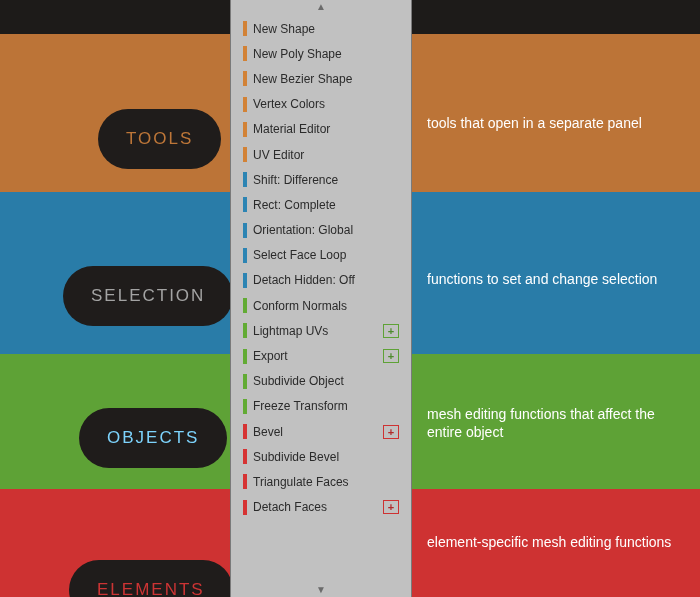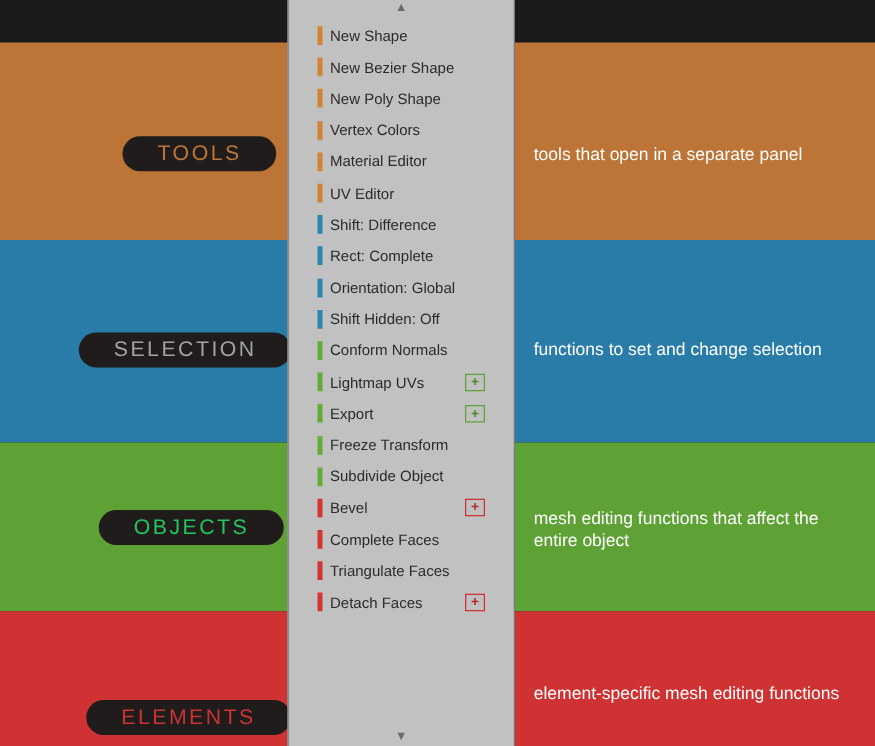--- a/index.html
+++ b/index.html
@@ -19,28 +19,28 @@
   .band.tools     { top: 34px;  height: 158px; background: #bc7437; }
   .band.selection { top: 192px; height: 162px; background: #297ca8; }
   .band.objects   { top: 354px; height: 135px; background: #5ea236; }
   .band.elements  { top: 489px; height: 108px; background: #ce3232; }
 
   
   .pill {
     position: absolute;
     background: #1f1c1b;
     border-radius: 999px;
-    padding: 4px 28px;
+    padding: 20px 28px;
     font-size: 17px;
     letter-spacing: 2px;
     font-weight: 400;
   }
   .pill.tools     { color: #bd7638; }
   .pill.selection { color: #a3a3a3; }
-  .pill.objects   { color: #22c55e; }
+  .pill.objects   { color: #7dd3fc; }
   .pill.elements  { color: #cc3434; }
 
   
   .desc {
     position: absolute;
     color: #fff;
     font-size: 14px;
     line-height: 1.3;
     max-width: 260px;
   }
@@ -63,21 +63,21 @@
     color: #6b6b6b;
     font-size: 10px;
     line-height: 12px;
     user-select: none;
     padding: 1px 0;
   }
   .menu-items {
     flex: 1;
     display: flex;
     flex-direction: column;
-    padding: 2px 23px;
+    padding: 2px 12px;
   }
   .item {
     display: flex;
     align-items: center;
     height: 25.2px;
     position: relative;
   }
   .swatch {
     width: 4px;
     height: 15px;
@@ -117,39 +117,39 @@
 <div class="band elements"></div>
 
 <div class="pill tools" style="left:98px; top:109px;">TOOLS</div>
 <div class="pill selection" style="left:63px; top:266px;">SELECTION</div>
 <div class="pill objects" style="left:79px; top:408px;">OBJECTS</div>
 <div class="pill elements" style="left:69px; top:560px;">ELEMENTS</div>
 
 <div class="desc" style="left:427px; top:114px;">tools that open in a separate panel</div>
 <div class="desc" style="left:427px; top:270px;">functions to set and change selection</div>
 <div class="desc" style="left:427px; top:405px;">mesh editing functions that affect the entire object</div>
-<div class="desc" style="left:427px; top:545px;">element-specific mesh editing functions</div>
+<div class="desc" style="left:427px; top:533px;">element-specific mesh editing functions</div>
 
 <div class="menu">
   <div class="arrow">▲</div>
   <div class="menu-items" id="menu-items">
       <div class="item">
         <span class="swatch tools"></span>
         <span class="item-label">New Shape</span>
       </div>
       <div class="item">
         <span class="swatch tools"></span>
+        <span class="item-label">New Poly Shape</span>
+      </div>
+      <div class="item">
+        <span class="swatch tools"></span>
         <span class="item-label">New Bezier Shape</span>
       </div>
       <div class="item">
         <span class="swatch tools"></span>
-        <span class="item-label">New Poly Shape</span>
-      </div>
-      <div class="item">
-        <span class="swatch tools"></span>
         <span class="item-label">Vertex Colors</span>
       </div>
       <div class="item">
         <span class="swatch tools"></span>
         <span class="item-label">Material Editor</span>
       </div>
       <div class="item">
         <span class="swatch tools"></span>
         <span class="item-label">UV Editor</span>
       </div>
@@ -160,52 +160,56 @@
       <div class="item">
         <span class="swatch selection"></span>
         <span class="item-label">Rect: Complete</span>
       </div>
       <div class="item">
         <span class="swatch selection"></span>
         <span class="item-label">Orientation: Global</span>
       </div>
       <div class="item">
         <span class="swatch selection"></span>
-        <span class="item-label">Shift Hidden: Off</span>
+        <span class="item-label">Select Face Loop</span>
+      </div>
+      <div class="item">
+        <span class="swatch selection"></span>
+        <span class="item-label">Detach Hidden: Off</span>
       </div>
       <div class="item">
         <span class="swatch objects"></span>
         <span class="item-label">Conform Normals</span>
       </div>
       <div class="item">
         <span class="swatch objects"></span>
         <span class="item-label">Lightmap UVs</span>
         <span class="plus objects">+</span>
       </div>
       <div class="item">
         <span class="swatch objects"></span>
         <span class="item-label">Export</span>
         <span class="plus objects">+</span>
       </div>
       <div class="item">
         <span class="swatch objects"></span>
+        <span class="item-label">Subdivide Object</span>
+      </div>
+      <div class="item">
+        <span class="swatch objects"></span>
         <span class="item-label">Freeze Transform</span>
-      </div>
-      <div class="item">
-        <span class="swatch objects"></span>
-        <span class="item-label">Subdivide Object</span>
       </div>
       <div class="item">
         <span class="swatch elements"></span>
         <span class="item-label">Bevel</span>
         <span class="plus elements">+</span>
       </div>
       <div class="item">
         <span class="swatch elements"></span>
-        <span class="item-label">Complete Faces</span>
+        <span class="item-label">Subdivide Bevel</span>
       </div>
       <div class="item">
         <span class="swatch elements"></span>
         <span class="item-label">Triangulate Faces</span>
       </div>
       <div class="item">
         <span class="swatch elements"></span>
         <span class="item-label">Detach Faces</span>
         <span class="plus elements">+</span>
       </div>

